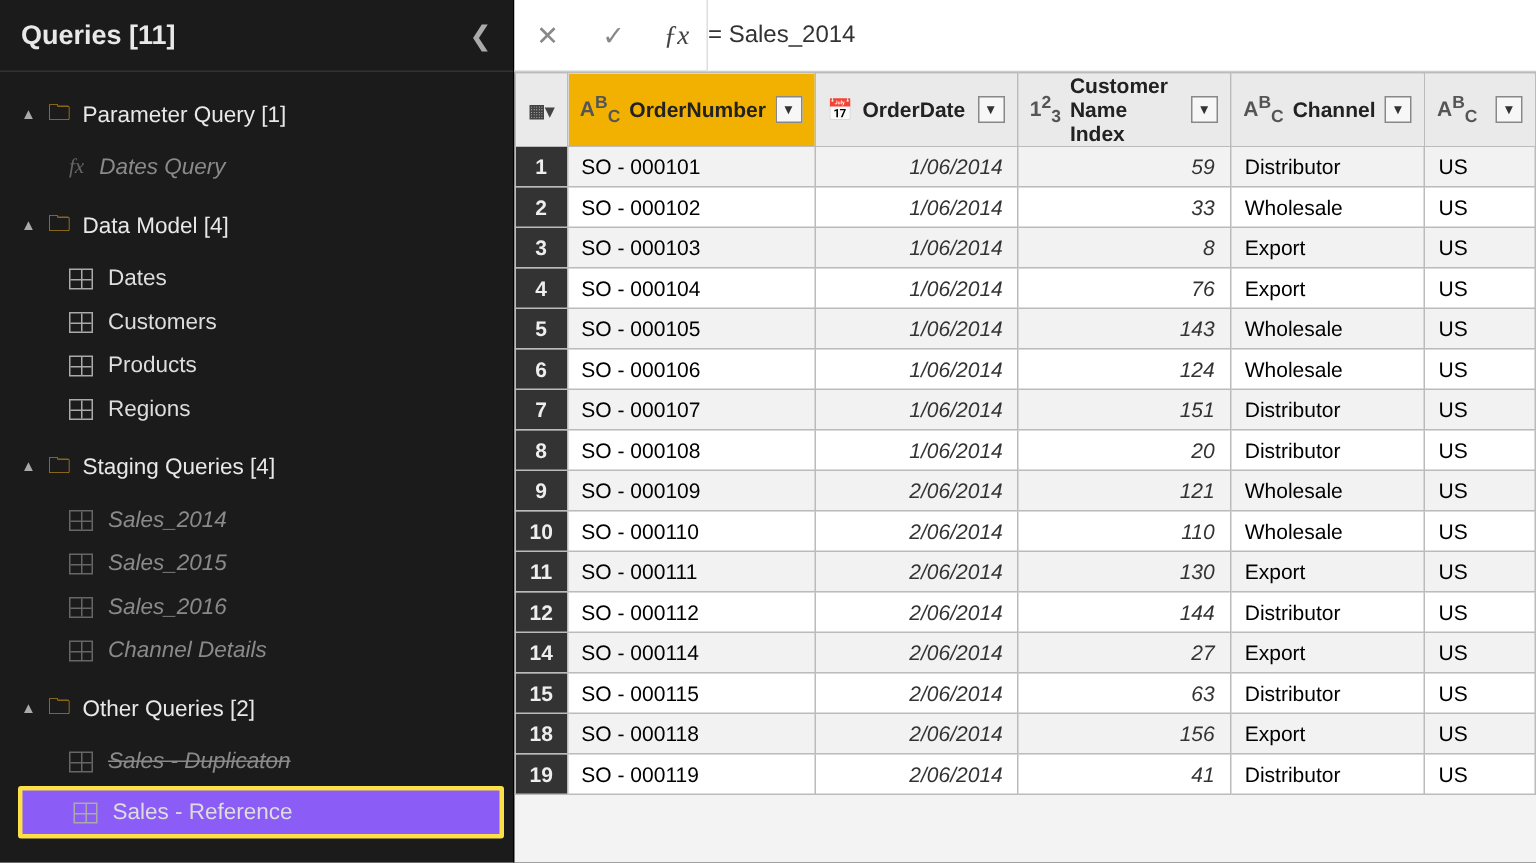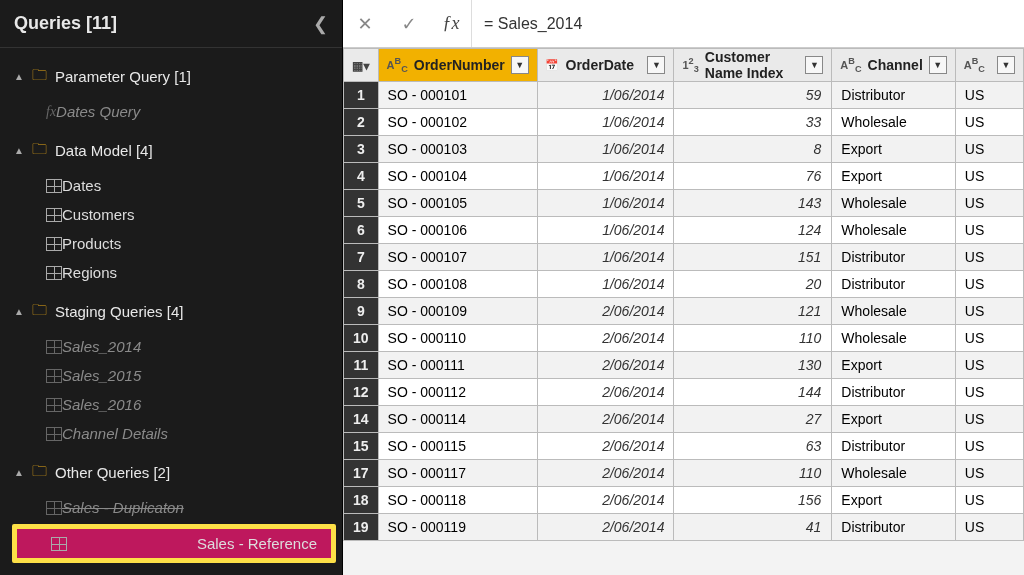--- a/index.html
+++ b/index.html
@@ -43,20 +43,21 @@
   font-size: 15px;
   color: #e8e8e8;
   cursor: pointer;
 }
 .twisty { font-size: 10px; color: #aaa; width: 10px; }
 .folder-icon { color: #e6a817; font-size: 15px; }
 .group-items { padding: 2px 0 6px 0; }
 .tree-item {
   display: flex;
   align-items: center;
+  gap: 10px;
   padding: 6px 14px 6px 46px;
   font-size: 15px;
   color: #ddd;
   cursor: pointer;
 }
 .tree-item.dim { color: #8a8a8a; font-style: italic; }
 .fx { font-family: "Segoe Script", cursive; font-size: 14px; color: #666; font-style: italic; }
 .table-icon {
   display: inline-block;
   width: 16px;
@@ -67,26 +68,25 @@
 .tree-item.dim .table-icon { border-color: #666; }
 .table-icon::before, .table-icon::after {
   content: "";
   position: absolute;
   background: #aaa;
 }
 .tree-item.dim .table-icon::before, .tree-item.dim .table-icon::after { background: #666; }
 .table-icon::before { left: 0; right: 0; top: 6px; height: 1px; }
 .table-icon::after { top: 0; bottom: 0; left: 7px; width: 1px; }
 .tree-item.selected {
-  background: #be185d;
+  background: #8b5cf6;
   margin: 2px 6px 2px 12px;
   padding-left: 34px;
-  border: 5px solid #fde047;
+  border: 3px solid #fde047;
   border-radius: 2px;
-  justify-content: space-between;
 }
 .tree-item.strike { text-decoration: line-through; }
 
 .main {
   flex: 1;
   background: #f3f3f3;
   display: flex;
   flex-direction: column;
 }
 .formula-bar {
@@ -102,21 +102,21 @@
   display: flex;
   align-items: center;
   justify-content: center;
   font-size: 18px;
   color: #888;
   cursor: pointer;
 }
 .fb-fx { font-style: italic; font-family: Georgia, serif; font-size: 18px; color: #444; width: 40px; display:flex;align-items:center;justify-content:center;}
 .fb-input {
   flex: 1;
-  padding: 0 12px;
+  padding: 0 0;
   font-size: 16px;
   color: #333;
   border: none;
   outline: none;
   height: 100%;
   border-left: 1px solid #ddd;
 }
 .grid-wrapper { flex: 1; overflow: hidden; }
 table.grid {
   border-collapse: collapse;
@@ -135,21 +135,21 @@
 .grid th.corner { width: 34px; background: #eaeaea; }
 .corner-icon { color: #444; font-size: 12px; }
 .grid th .hdr {
   display: flex;
   align-items: center;
   gap: 6px;
   padding: 0 8px;
   justify-content: space-between;
   height: 100%;
 }
-.type-icon { font-size: 11px; color: #555; }
+.type-icon { font-size: 14px; color: #555; }
 .th-label { flex: 1; text-align: left; }
 .filter-btn {
   width: 18px;
   height: 18px;
   border: 1px solid #888;
   background: #f7f7f7;
   display: inline-flex;
   align-items: center;
   justify-content: center;
   font-size: 9px;
@@ -419,28 +419,20 @@
           </tr>
           <tr>
             <td class="rownum">15</td>
             <td class="txt d">SO - 000115</td>
             <td class="date d">2/06/2014</td>
             <td class="num d">63</td>
             <td class="txt d">Distributor</td>
             <td class="txt d">US</td>
           </tr>
           <tr>
-            <td class="rownum">17</td>
-            <td class="txt d">SO - 000117</td>
-            <td class="date d">2/06/2014</td>
-            <td class="num d">110</td>
-            <td class="txt d">Wholesale</td>
-            <td class="txt d">US</td>
-          </tr>
-          <tr>
             <td class="rownum">18</td>
             <td class="txt d">SO - 000118</td>
             <td class="date d">2/06/2014</td>
             <td class="num d">156</td>
             <td class="txt d">Export</td>
             <td class="txt d">US</td>
           </tr>
           <tr>
             <td class="rownum">19</td>
             <td class="txt d">SO - 000119</td>

